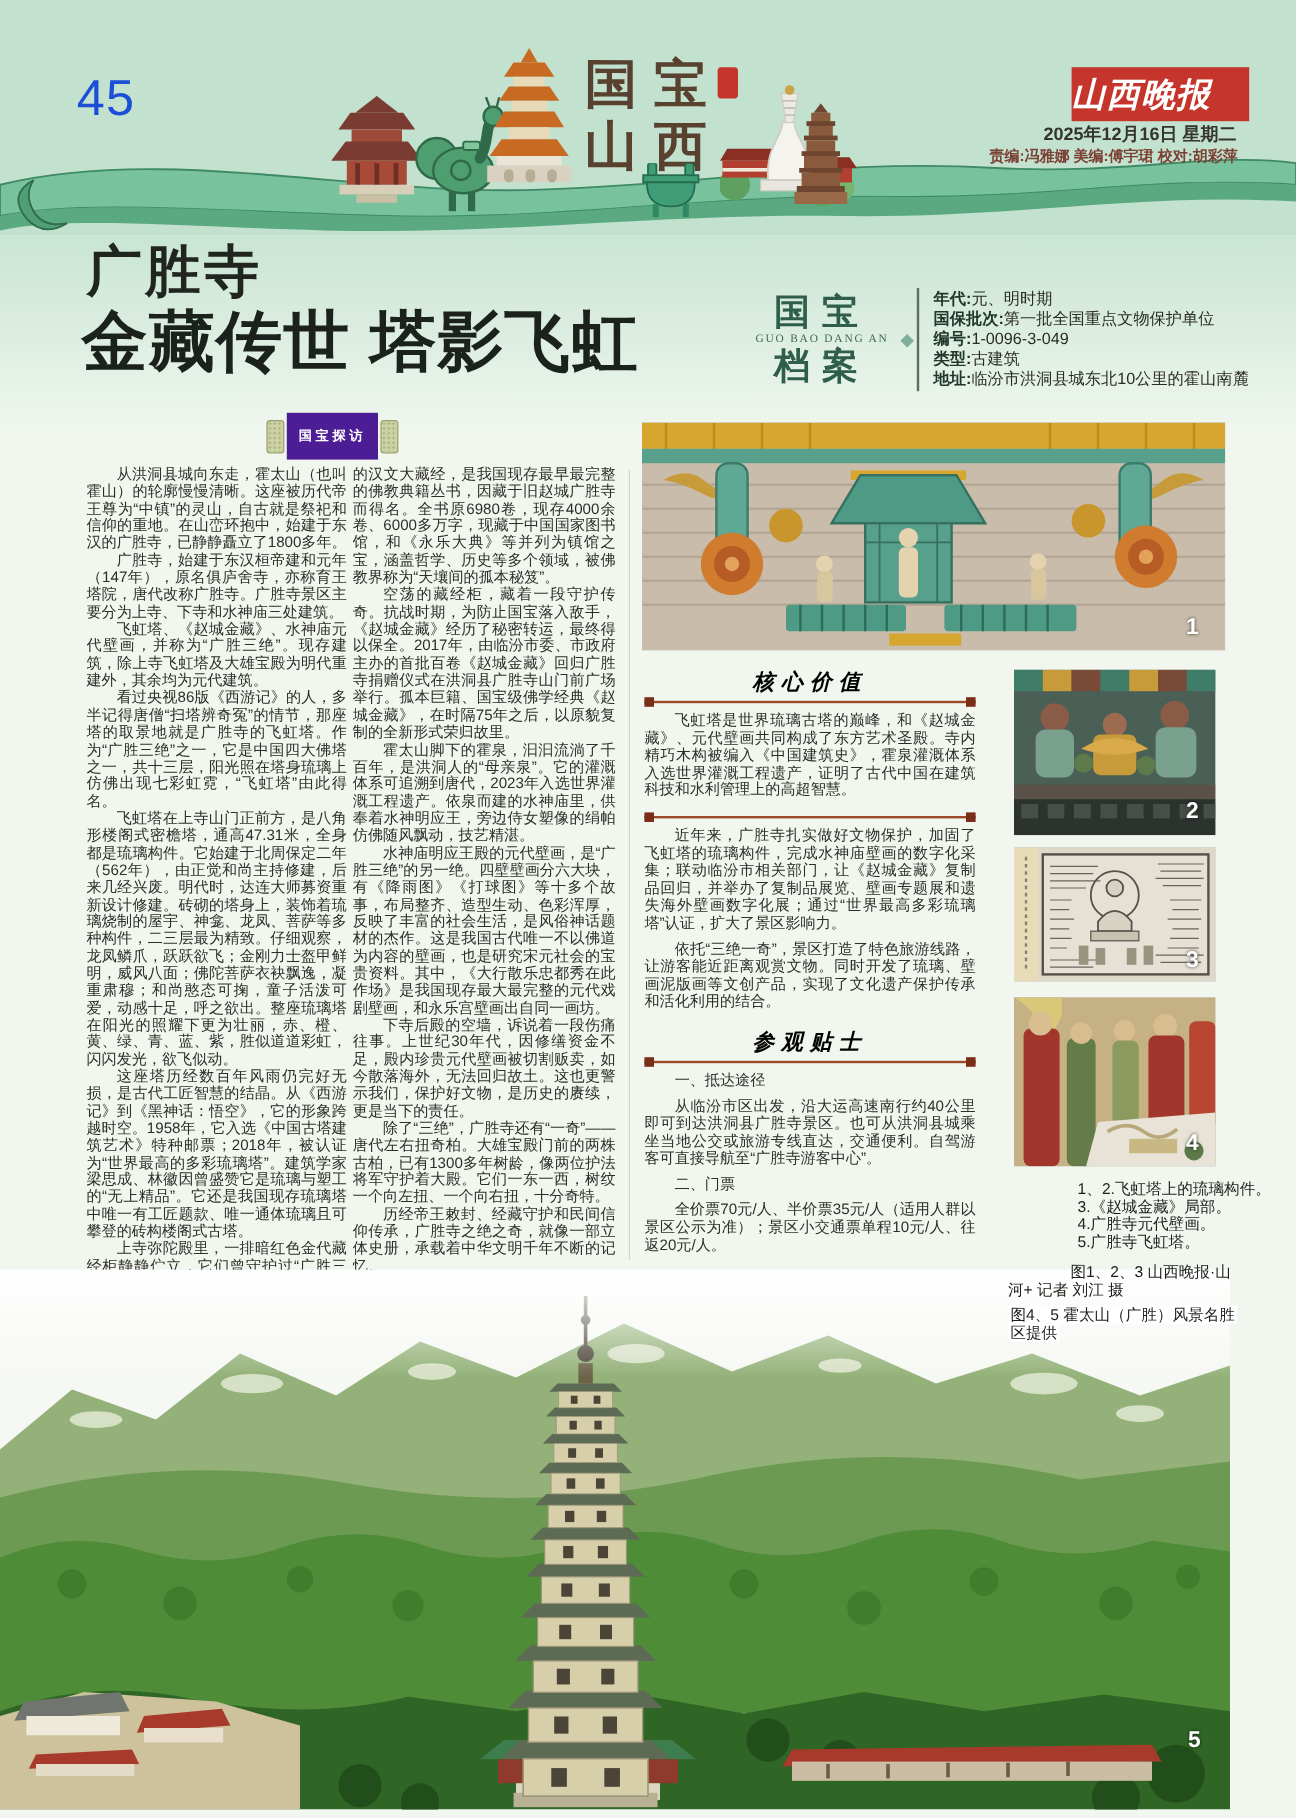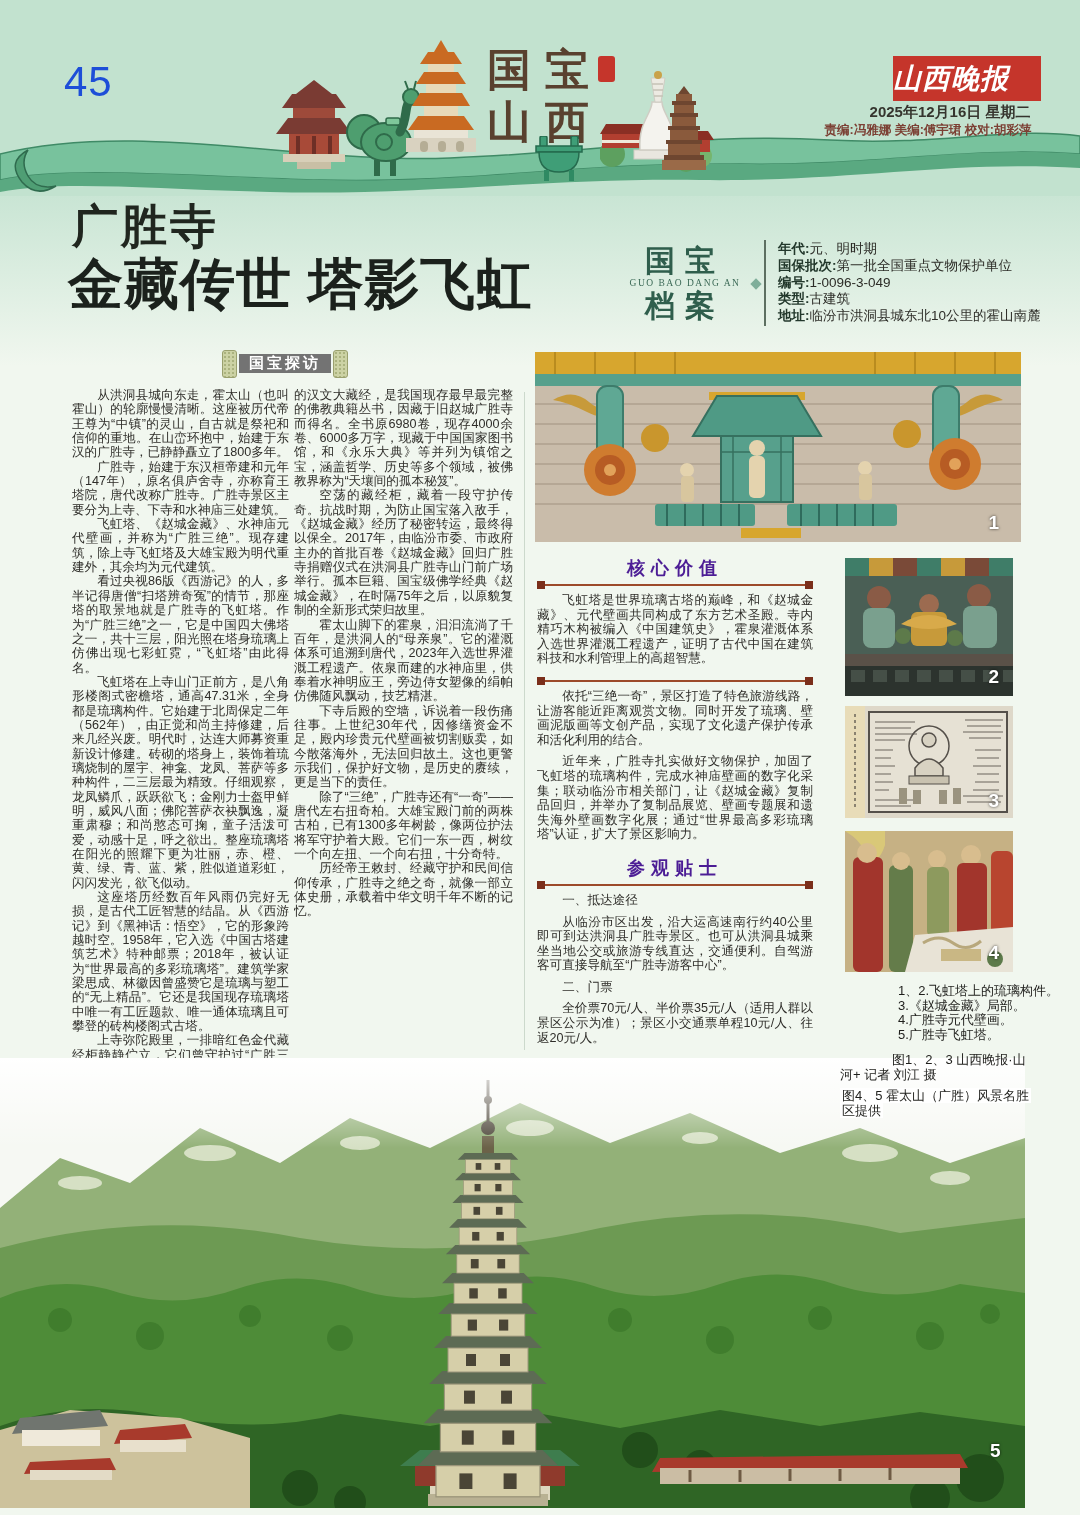--- a/index.html
+++ b/index.html
@@ -35,39 +35,39 @@
   .archive-title .big{font-size:30px;font-weight:bold;letter-spacing:10px;line-height:32px;}
   .archive-title .pinyin{font-size:9.5px;letter-spacing:1.5px;line-height:13px;color:#3c6a57;}
   .archive-divider{width:2px;height:86px;background:#5d6f61;margin:0 12px 0 4px;position:relative;}
   .diamond{width:8px;height:8px;background:#7fae9a;transform:rotate(45deg);position:absolute;}
   .archive-fields{list-style:none;margin:0;padding:0;font-size:13.5px;line-height:16.8px;color:#2c2c27;width:272px;}
   .archive-fields b{color:#22372b;}
   
   .visit-tag{position:absolute;left:222px;top:350px;height:27px;display:flex;align-items:center;}
   .tag-cap{width:13px;height:26px;background:#ccd2a4;border:1px solid #9aa06e;border-radius:3px;
            background-image:radial-gradient(#aab27e 1px,transparent 1px);background-size:4px 4px;}
-  .tag-body{height:19px;padding:0 10px;background:#737373;color:#fff;font-size:15px;font-weight:bold;
+  .tag-body{height:39px;padding:0 10px;background:#4c1d95;color:#fff;font-size:11px;font-weight:bold;
             letter-spacing:3px;display:flex;align-items:center;margin:0 2px;}
   
   .art-col{position:absolute;top:388px;width:217px;height:676px;overflow:hidden;
            font-size:12.6px;line-height:14.35px;text-align:justify;color:#2e2d29;}
   .art-col p{margin:0;text-indent:2em;}
   .art-col p.noindent{text-indent:0;}
   .col1{left:72px;}
   .col2{left:294px;width:219px;}
   .v-divider{position:absolute;left:524px;top:392px;width:1px;height:658px;background:#ccd9cc;}
   
   .photo{position:absolute;overflow:hidden;background:#ccc;}
   .photo svg{display:block;}
   .photo-num{position:absolute;color:#fff;font-size:19px;font-weight:bold;
              text-shadow:0 0 3px rgba(0,0,0,.75);}
   .sections{position:absolute;left:537px;top:556px;width:276px;}
   .section{margin-bottom:14px;}
-  .sec-title{text-align:center;font-family:"Liberation Serif","DejaVu Serif",serif;
-             font-weight:bold;font-size:18px;letter-spacing:6px;color:#4c1d95;}
+  .sec-title{text-align:center;font-family:"Liberation Serif","DejaVu Serif",serif;font-style:italic;
+             font-weight:bold;font-size:18px;letter-spacing:6px;color:#000000;}
   .sec-rule{height:2px;background:#9c4a2a;position:relative;margin-top:4px;}
   .sec-rule::before,.sec-rule::after{content:"";position:absolute;width:8px;height:8px;background:#7a2e1a;top:-3px;}
   .sec-rule::before{left:0;}
   .sec-rule::after{right:0;}
   .section p{margin:7px 0 0;font-size:12.6px;line-height:14.6px;text-align:justify;text-indent:2em;color:#2e2d29;}
   
   .captions{position:absolute;left:866px;top:984px;width:172px;font-size:13px;line-height:14.6px;color:#1e1e1b;margin-left:32px;}
   .captions div{white-space:nowrap;}
   .credits{position:absolute;left:840px;top:1052px;width:198px;font-size:13px;line-height:15px;color:#1e1e1b;z-index:5;}
   .credits p{margin:0 0 6px;}
@@ -223,20 +223,21 @@
     <p>飞虹塔、《赵城金藏》、水神庙元代壁画，并称为“广胜三绝”。现存建筑，除上寺飞虹塔及大雄宝殿为明代重建外，其余均为元代建筑。</p>
     <p>看过央视86版《西游记》的人，多半记得唐僧“扫塔辨奇冤”的情节，那座塔的取景地就是广胜寺的飞虹塔。作为“广胜三绝”之一，它是中国四大佛塔之一，共十三层，阳光照在塔身琉璃上仿佛出现七彩虹霓，“飞虹塔”由此得名。</p>
     <p>飞虹塔在上寺山门正前方，是八角形楼阁式密檐塔，通高47.31米，全身都是琉璃构件。它始建于北周保定二年（562年），由正觉和尚主持修建，后来几经兴废。明代时，达连大师募资重新设计修建。砖砌的塔身上，装饰着琉璃烧制的屋宇、神龛、龙凤、菩萨等多种构件，二三层最为精致。仔细观察，龙凤鳞爪，跃跃欲飞；金刚力士盔甲鲜明，威风八面；佛陀菩萨衣袂飘逸，凝重肃穆；和尚憨态可掬，童子活泼可爱，动感十足，呼之欲出。整座琉璃塔在阳光的照耀下更为壮丽，赤、橙、黄、绿、青、蓝、紫，胜似道道彩虹，闪闪发光，欲飞似动。</p>
     <p>这座塔历经数百年风雨仍完好无损，是古代工匠智慧的结晶。从《西游记》到《黑神话：悟空》，它的形象跨越时空。1958年，它入选《中国古塔建筑艺术》特种邮票；2018年，被认证为“世界最高的多彩琉璃塔”。建筑学家梁思成、林徽因曾盛赞它是琉璃与塑工的“无上精品”。它还是我国现存琉璃塔中唯一有工匠题款、唯一通体琉璃且可攀登的砖构楼阁式古塔。</p>
     <p>上寺弥陀殿里，一排暗红色金代藏经柜静静伫立，它们曾守护过“广胜三绝”之一的《赵城金藏》。这部金代雕印</p>
   </div>
   <div class="art-col col2">
     <p class="noindent">的汉文大藏经，是我国现存最早最完整的佛教典籍丛书，因藏于旧赵城广胜寺而得名。全书原6980卷，现存4000余卷、6000多万字，现藏于中国国家图书馆，和《永乐大典》等并列为镇馆之宝，涵盖哲学、历史等多个领域，被佛教界称为“天壤间的孤本秘笈”。</p>
     <p>空荡的藏经柜，藏着一段守护传奇。抗战时期，为防止国宝落入敌手，《赵城金藏》经历了秘密转运，最终得以保全。2017年，由临汾市委、市政府主办的首批百卷《赵城金藏》回归广胜寺捐赠仪式在洪洞县广胜寺山门前广场举行。孤本巨籍、国宝级佛学经典《赵城金藏》，在时隔75年之后，以原貌复制的全新形式荣归故里。</p>
     <p>霍太山脚下的霍泉，汩汩流淌了千百年，是洪洞人的“母亲泉”。它的灌溉体系可追溯到唐代，2023年入选世界灌溉工程遗产。依泉而建的水神庙里，供奉着水神明应王，旁边侍女塑像的绢帕仿佛随风飘动，技艺精湛。</p>
+    <p>水神庙明应王殿的元代壁画，是“广胜三绝”的另一绝。四壁壁画分六大块，有《降雨图》《打球图》等十多个故事，布局整齐、造型生动、色彩浑厚，反映了丰富的社会生活，是风俗神话题材的杰作。这是我国古代唯一不以佛道为内容的壁画，也是研究宋元社会的宝贵资料。其中，《大行散乐忠都秀在此作场》是我国现存最大最完整的元代戏剧壁画，和永乐宫壁画出自同一画坊。</p>
     <p>下寺后殿的空墙，诉说着一段伤痛往事。上世纪30年代，因修缮资金不足，殿内珍贵元代壁画被切割贩卖，如今散落海外，无法回归故土。这也更警示我们，保护好文物，是历史的赓续，更是当下的责任。</p>
     <p>除了“三绝”，广胜寺还有“一奇”——唐代左右扭奇柏。大雄宝殿门前的两株古柏，已有1300多年树龄，像两位护法将军守护着大殿。它们一东一西，树纹一个向左扭、一个向右扭，十分奇特。</p>
     <p>历经帝王敕封、经藏守护和民间信仰传承，广胜寺之绝之奇，就像一部立体史册，承载着中华文明千年不断的记忆。</p>
 
   </div>
   <div class="v-divider"></div>
 
   <div class="photo" style="left:535px;top:352px;width:486px;height:190px;">
     <svg width="486" height="190" viewBox="0 0 486 190">
       <rect width="486" height="190" fill="#c9bcaa"></rect>
@@ -308,22 +309,22 @@
   </div>
 
   <div class="sections">
     <div class="section">
       <div class="sec-title">核心价值</div>
       <div class="sec-rule"></div>
       <p>飞虹塔是世界琉璃古塔的巅峰，和《赵城金藏》、元代壁画共同构成了东方艺术圣殿。寺内精巧木构被编入《中国建筑史》，霍泉灌溉体系入选世界灌溉工程遗产，证明了古代中国在建筑科技和水利管理上的高超智慧。</p>
     </div>
     <div class="section">
       <div class="sec-rule"></div>
+      <p>近年来，广胜寺扎实做好文物保护，加固了飞虹塔的琉璃构件，完成水神庙壁画的数字化采集；联动临汾市相关部门，让《赵城金藏》复制品回归，并举办了复制品展览、壁画专题展和遗失海外壁画数字化展；通过“世界最高多彩琉璃塔”认证，扩大了景区影响力。</p>
       <p>依托“三绝一奇”，景区打造了特色旅游线路，让游客能近距离观赏文物。同时开发了琉璃、壁画泥版画等文创产品，实现了文化遗产保护传承和活化利用的结合。</p>
-      <p>近年来，广胜寺扎实做好文物保护，加固了飞虹塔的琉璃构件，完成水神庙壁画的数字化采集；联动临汾市相关部门，让《赵城金藏》复制品回归，并举办了复制品展览、壁画专题展和遗失海外壁画数字化展；通过“世界最高多彩琉璃塔”认证，扩大了景区影响力。</p>
     </div>
     <div class="section">
       <div class="sec-title">参观贴士</div>
       <div class="sec-rule"></div>
       <p>一、抵达途径</p>
       <p>从临汾市区出发，沿大运高速南行约40公里即可到达洪洞县广胜寺景区。也可从洪洞县城乘坐当地公交或旅游专线直达，交通便利。自驾游客可直接导航至“广胜寺游客中心”。</p>
       <p>二、门票</p>
       <p>全价票70元/人、半价票35元/人（适用人群以景区公示为准）；景区小交通票单程10元/人、往返20元/人。</p>
     </div>
   </div>

